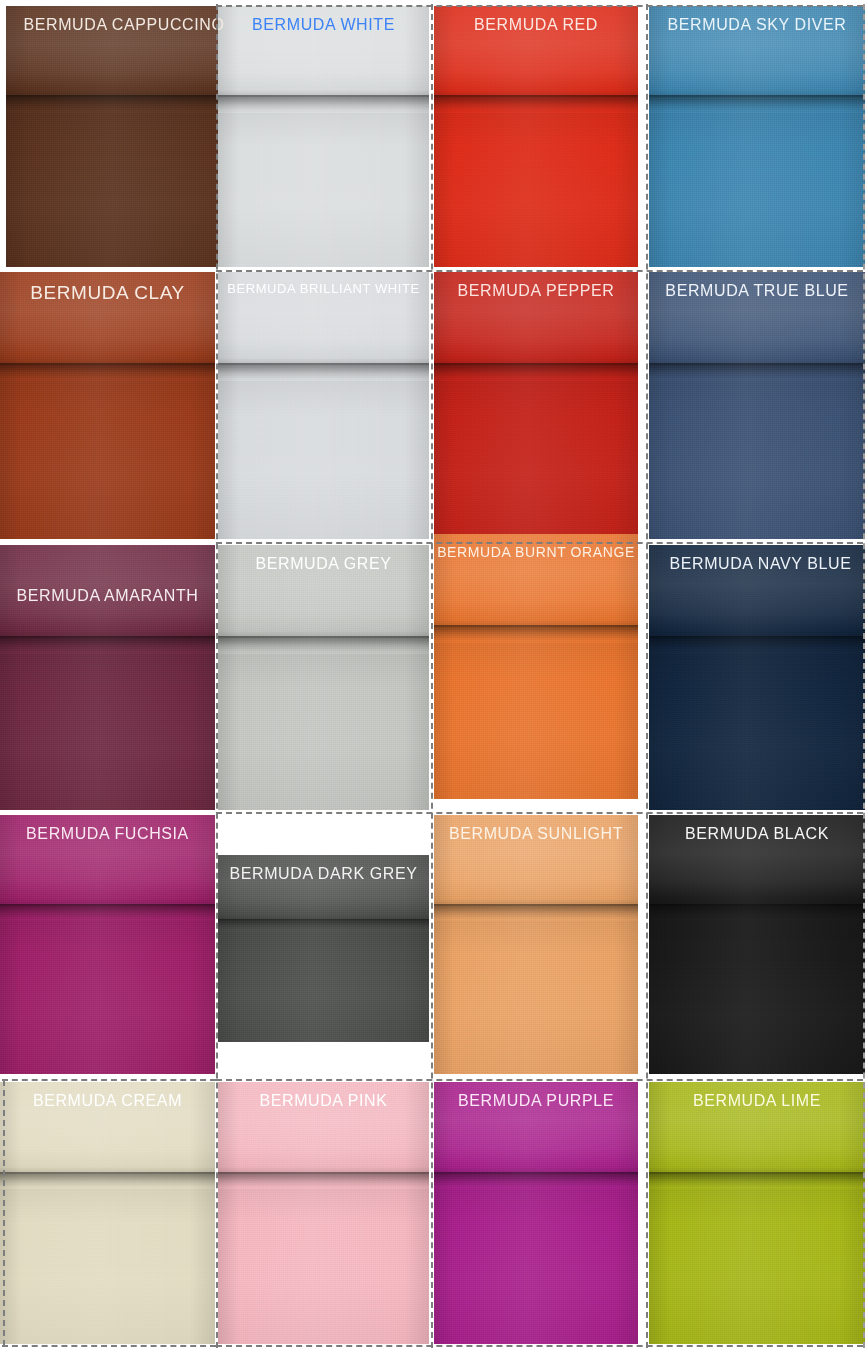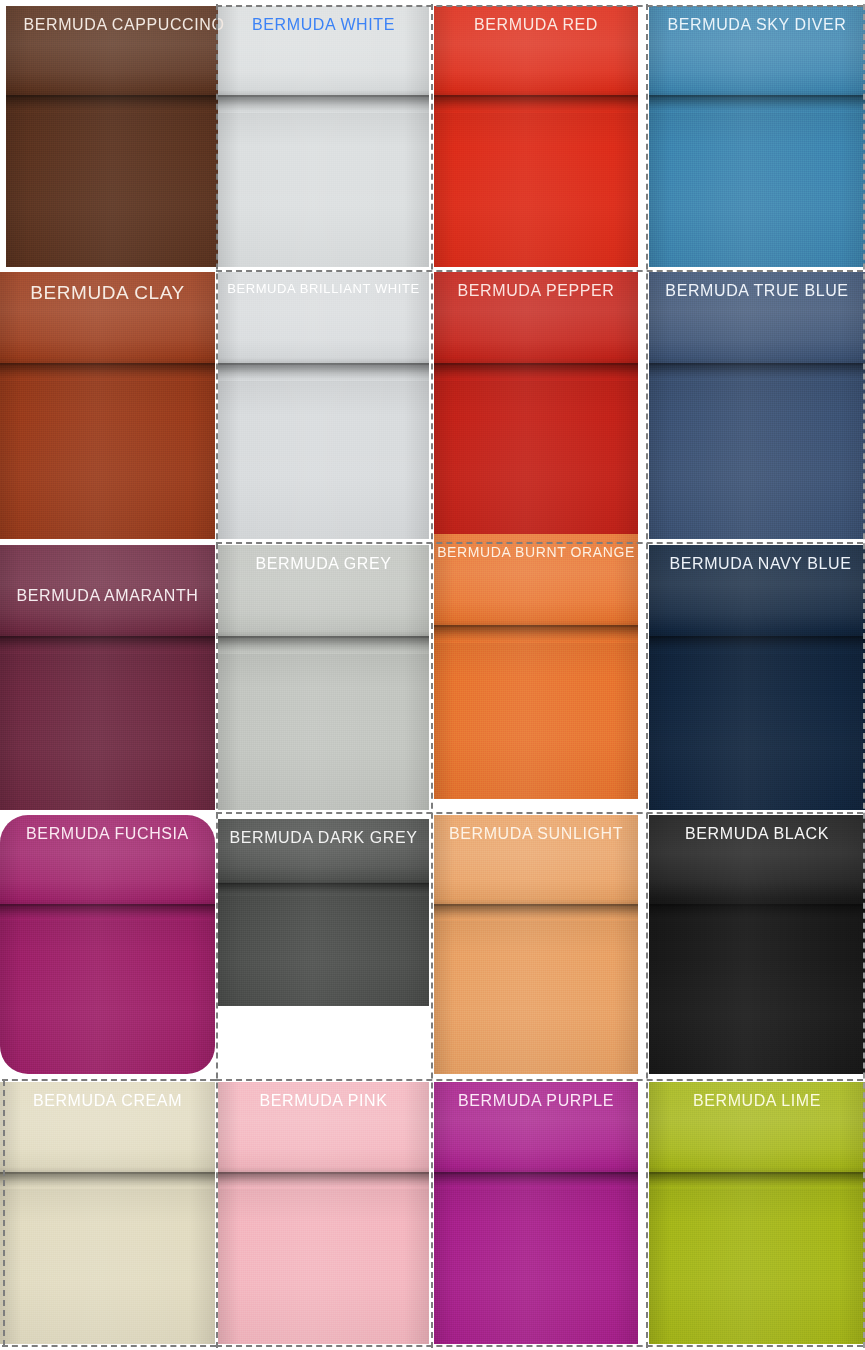--- a/index.html
+++ b/index.html
@@ -252,30 +252,30 @@
     </div>
     <div class="swatch" style="left: 649px; top: 545px; width: 216px; height: 265px; --c: #12263f;">
       <div class="fabric"></div>
       <div class="weave"></div>
       <div class="fold"></div>
       <div class="fold-shadow"></div>
       <div class="lower"></div>
       <div class="vignette"></div>
       <div class="label" style="color: rgb(238, 243, 249); font-size: 16px; padding-left: 7px;">BERMUDA NAVY BLUE</div>
     </div>
-    <div class="swatch" style="left: 0px; top: 815px; width: 215px; height: 259px; border-radius: 28px; --c: #9e2169;">
+    <div class="swatch" style="left: 0px; top: 815px; width: 215px; height: 259px; --c: #9e2169;">
       <div class="fabric"></div>
       <div class="weave"></div>
       <div class="fold"></div>
       <div class="fold-shadow"></div>
       <div class="lower"></div>
       <div class="vignette"></div>
       <div class="label" style="color: rgb(251, 233, 243); font-size: 16px;">BERMUDA FUCHSIA</div>
     </div>
-    <div class="swatch" style="left: 218px; top: 819px; width: 211px; height: 187px; --c: #4d4f4d;">
+    <div class="swatch" style="left: 218px; top: 855px; width: 211px; height: 187px; --c: #4d4f4d;">
       <div class="fabric"></div>
       <div class="weave"></div>
       <div class="fold"></div>
       <div class="fold-shadow"></div>
       <div class="lower"></div>
       <div class="vignette"></div>
       <div class="label" style="color: rgb(242, 242, 242); font-size: 16px;">BERMUDA DARK GREY</div>
     </div>
     <div class="swatch" style="left: 434px; top: 815px; width: 204px; height: 259px; --c: #e9a266;">
       <div class="fabric"></div>

